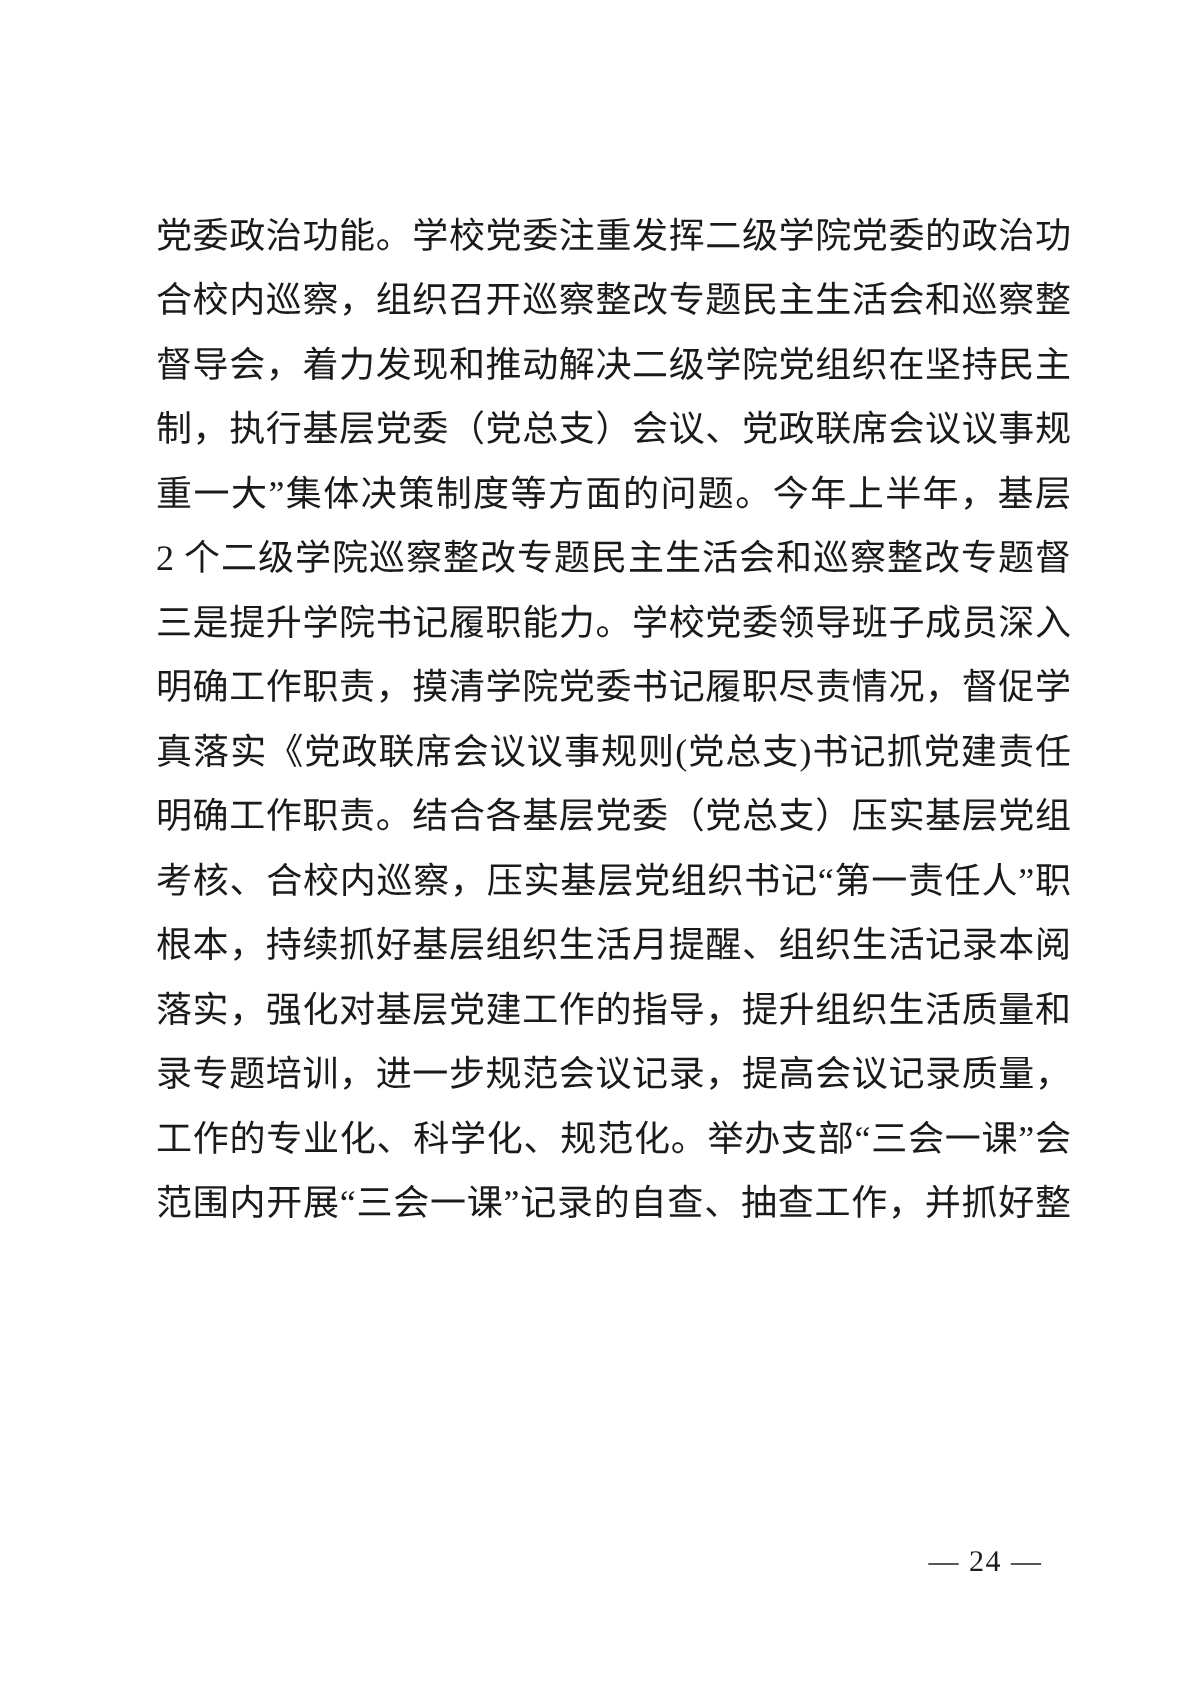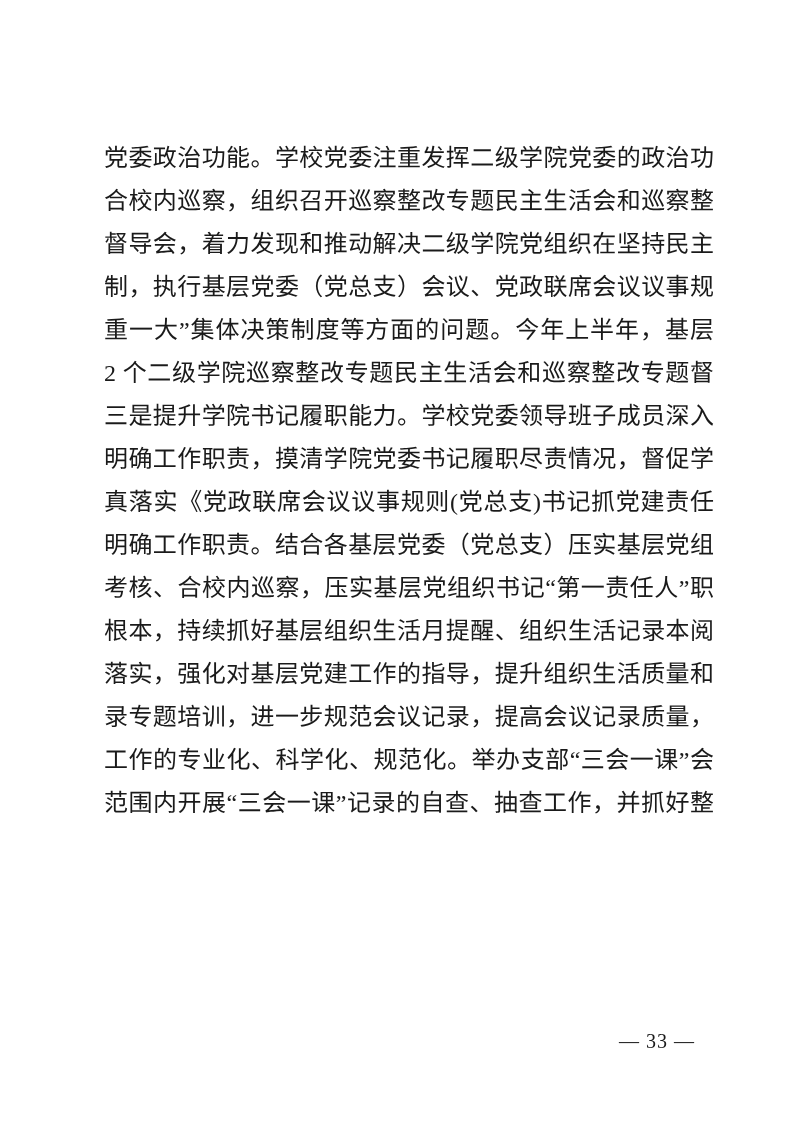--- a/index.html
+++ b/index.html
@@ -66,15 +66,15 @@
     <div class="line">真落实《党政联席会议议事规则(党总支)书记抓党建责任清单》，</div>
     <div class="line">明确工作职责。结合各基层党委（党总支）压实基层党组织书记</div>
     <div class="line">考核、合校内巡察，压实基层党组织书记“第一责任人”职责。</div>
     <div class="line">根本，持续抓好基层组织生活月提醒、组织生活记录本阅签制度，</div>
     <div class="line">落实，强化对基层党建工作的指导，提升组织生活质量和成效。</div>
     <div class="line">录专题培训，进一步规范会议记录，提高会议记录质量，在全校</div>
     <div class="line">工作的专业化、科学化、规范化。举办支部“三会一课”会议记</div>
     <div class="line">范围内开展“三会一课”记录的自查、抽查工作，并抓好整改落</div>
   </div>
   <div class="footer">
-    <span class="page-num">— 33 —</span>
+    <span class="page-num">— 24 —</span>
   </div>
 </div>
 
 </body></html>

